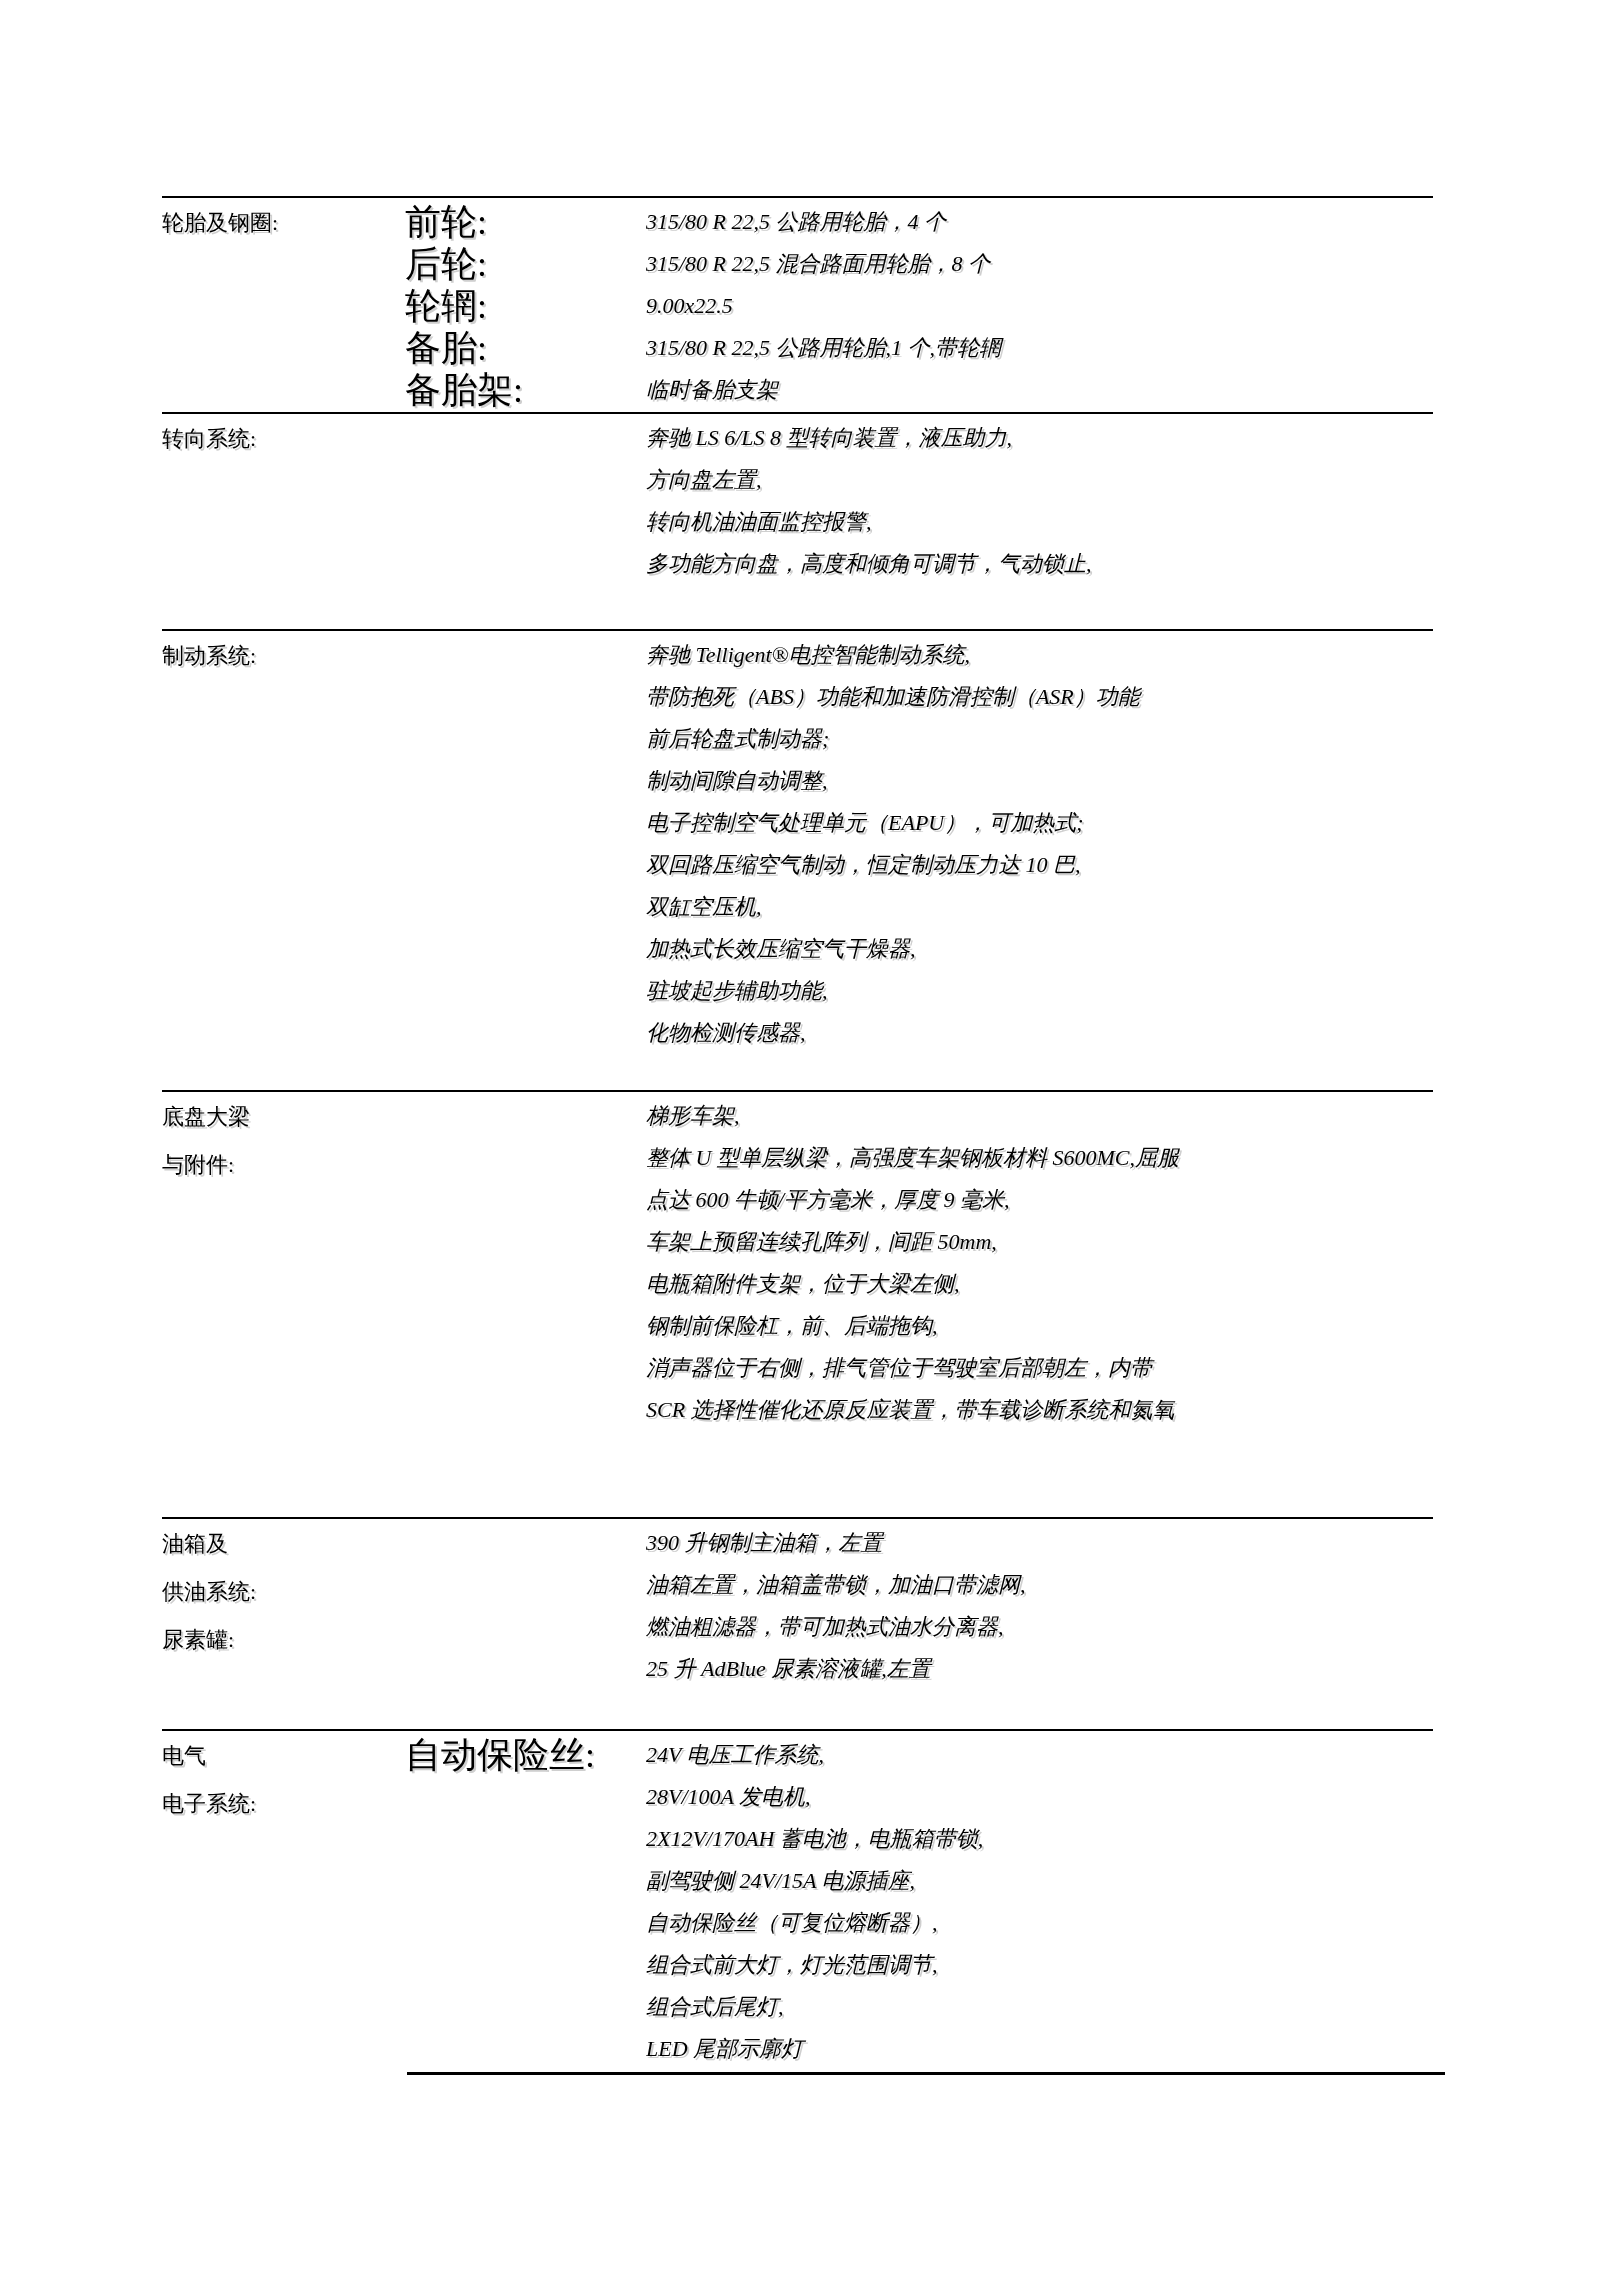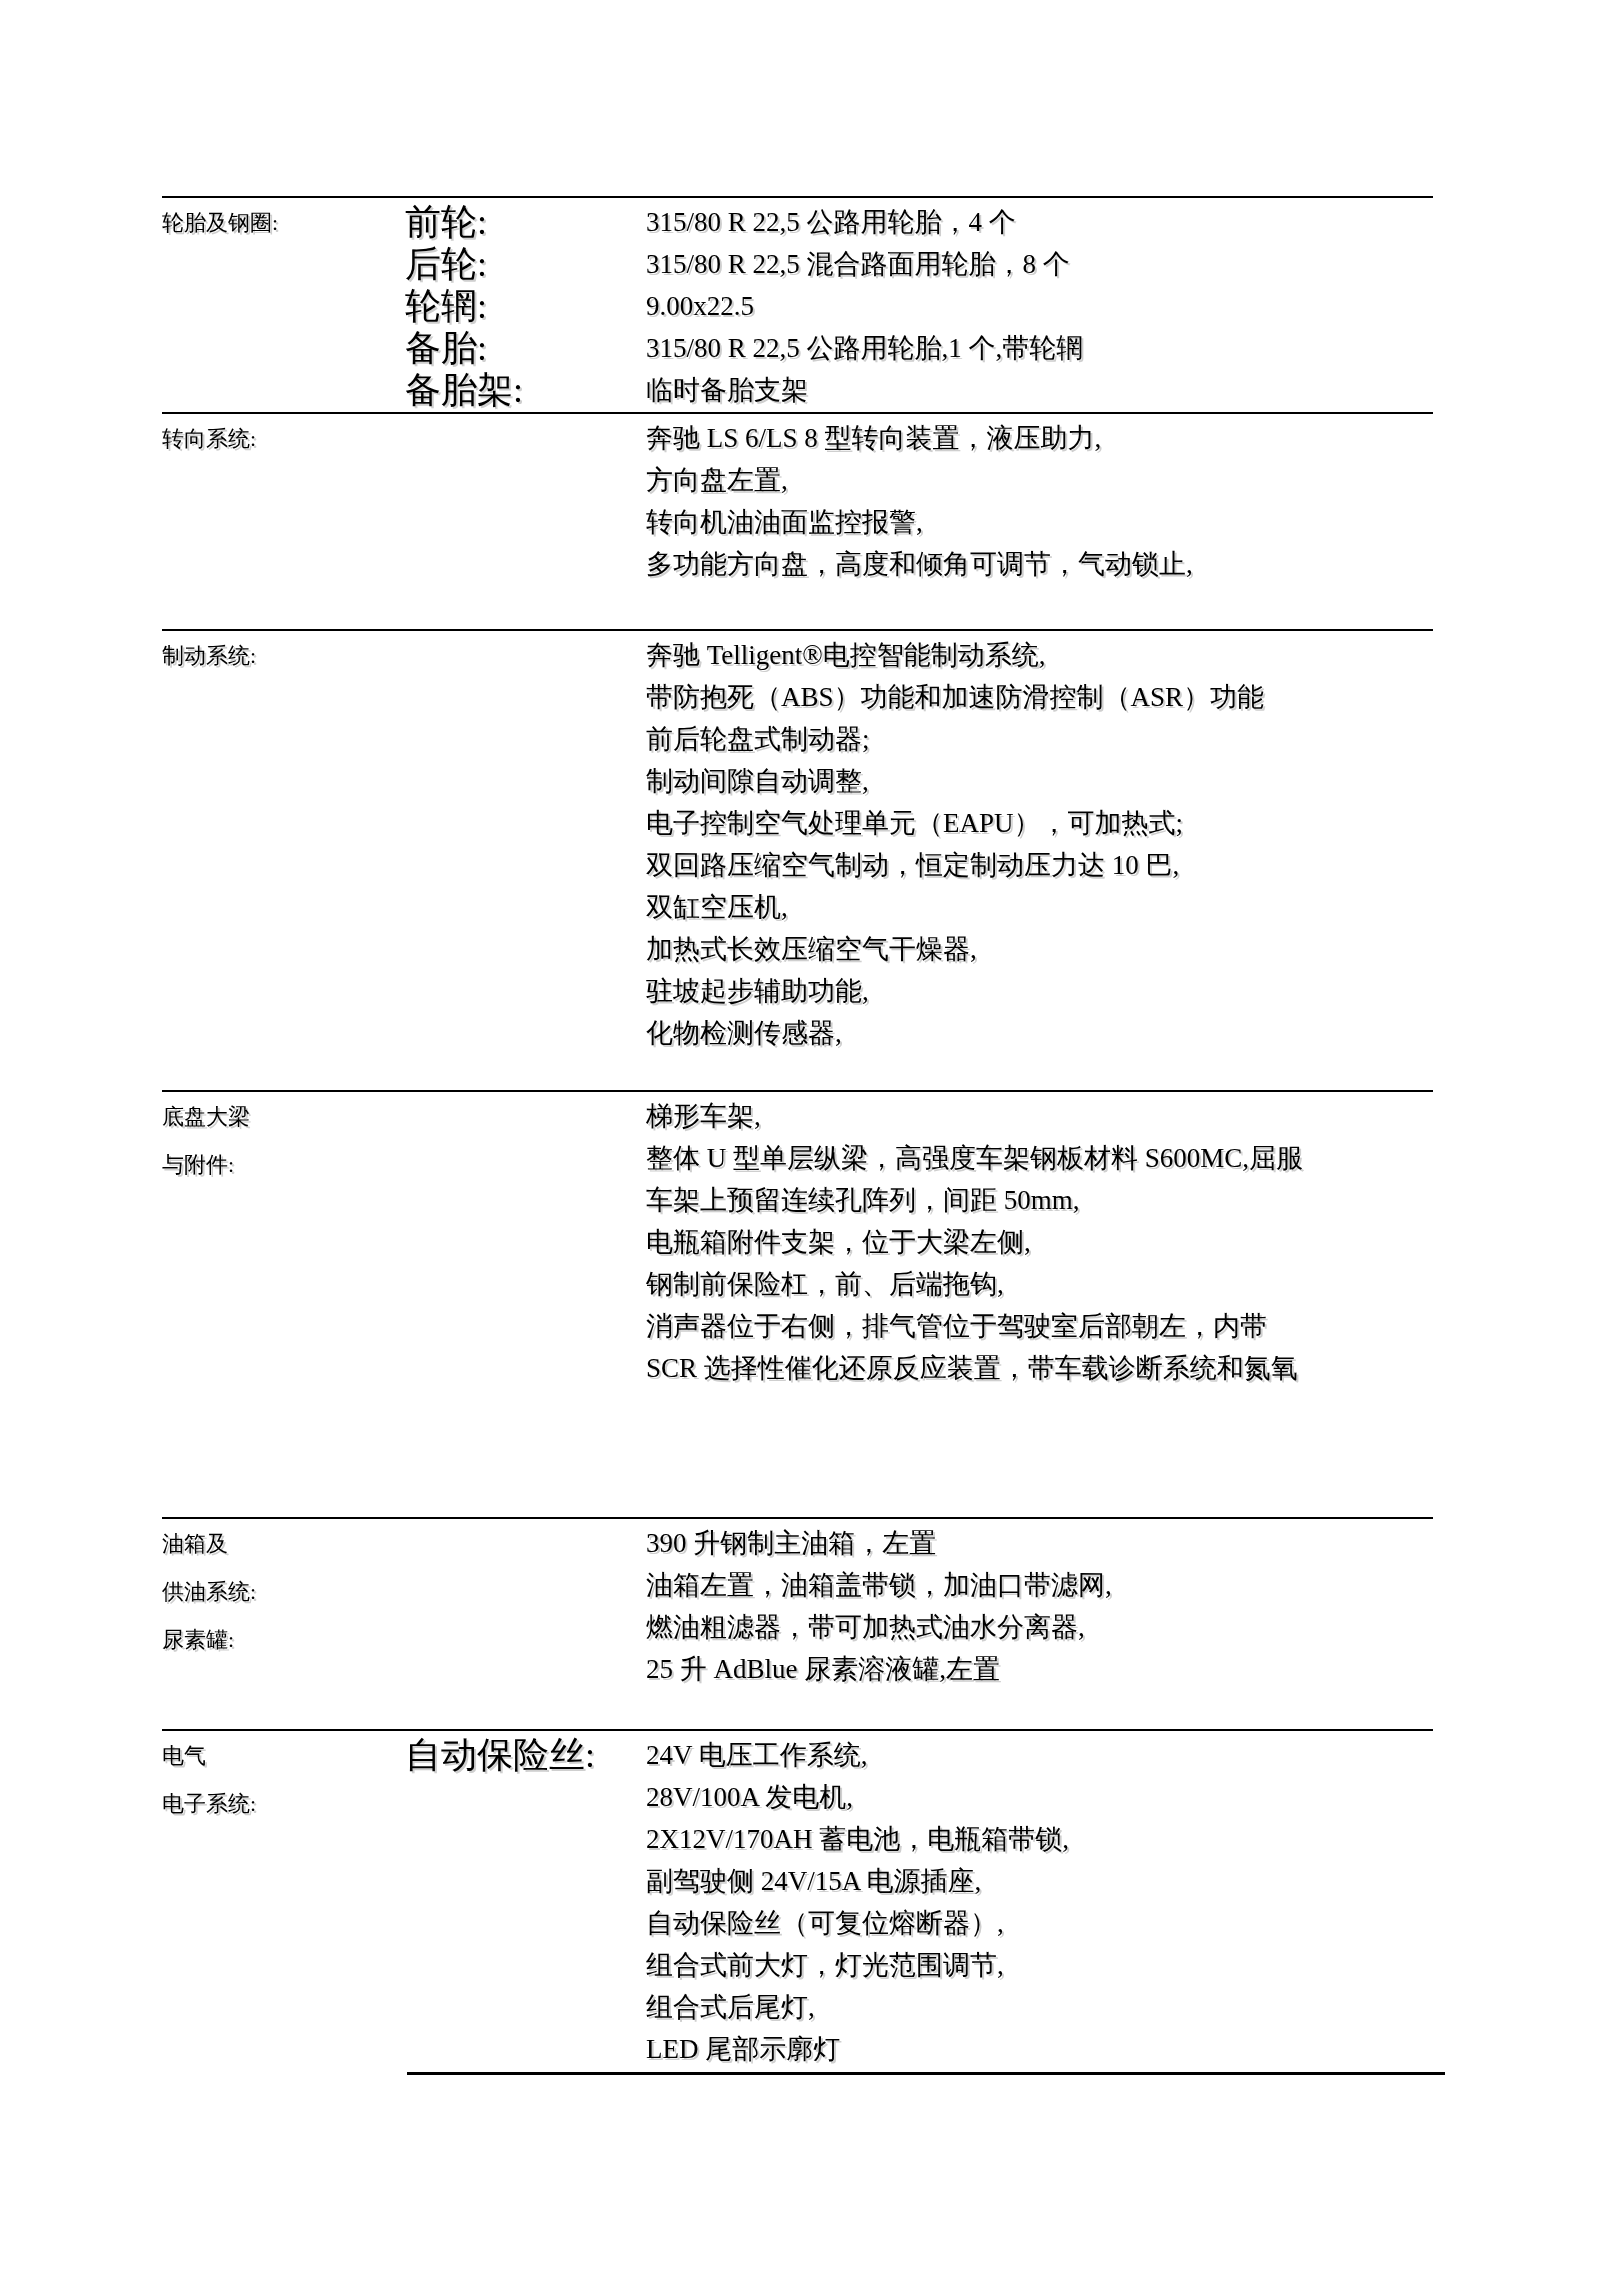--- a/index.html
+++ b/index.html
@@ -50,23 +50,24 @@
     text-shadow: 2px 2px 0 #cfcfcf;
   }
   .col3 {
     left: 484px;
     width: 787px;
     padding-top: 2.6px;
     overflow: hidden;
   }
   .value-line {
     line-height: 42px;
-    font-size: 27px;
+    font-size: 22px;
     white-space: nowrap;
     text-shadow: 2px 2px 0 #cfcfcf;
+    font-style: italic;
   }
   .bottom-rule {
     position: absolute;
     left: 407px;
     top: 2072px;
     width: 1038px;
     height: 2.6px;
     background: #000000;
   }
 </style>
@@ -152,20 +153,21 @@
         <div class="sub-line">&nbsp;</div>
         <div class="sub-line">&nbsp;</div>
         <div class="sub-line">&nbsp;</div>
         <div class="sub-line">&nbsp;</div>
         <div class="sub-line">&nbsp;</div>
         <div class="sub-line">&nbsp;</div>
       </div>
       <div class="col col3">
         <div class="value-line">梯形车架,</div>
         <div class="value-line">整体 U 型单层纵梁，高强度车架钢板材料 S600MC,屈服</div>
+        <div class="value-line">点达 600 牛顿/平方毫米，厚度 9 毫米,</div>
         <div class="value-line">车架上预留连续孔阵列，间距 50mm,</div>
         <div class="value-line">电瓶箱附件支架，位于大梁左侧,</div>
         <div class="value-line">钢制前保险杠，前、后端拖钩,</div>
         <div class="value-line">消声器位于右侧，排气管位于驾驶室后部朝左，内带</div>
         <div class="value-line">SCR 选择性催化还原反应装置，带车载诊断系统和氮氧</div>
       </div>
     </div>
     <div class="section" style="top: 1517px; height: 213px;">
       <div class="col col1">
         <div class="label-line">油箱及</div>

